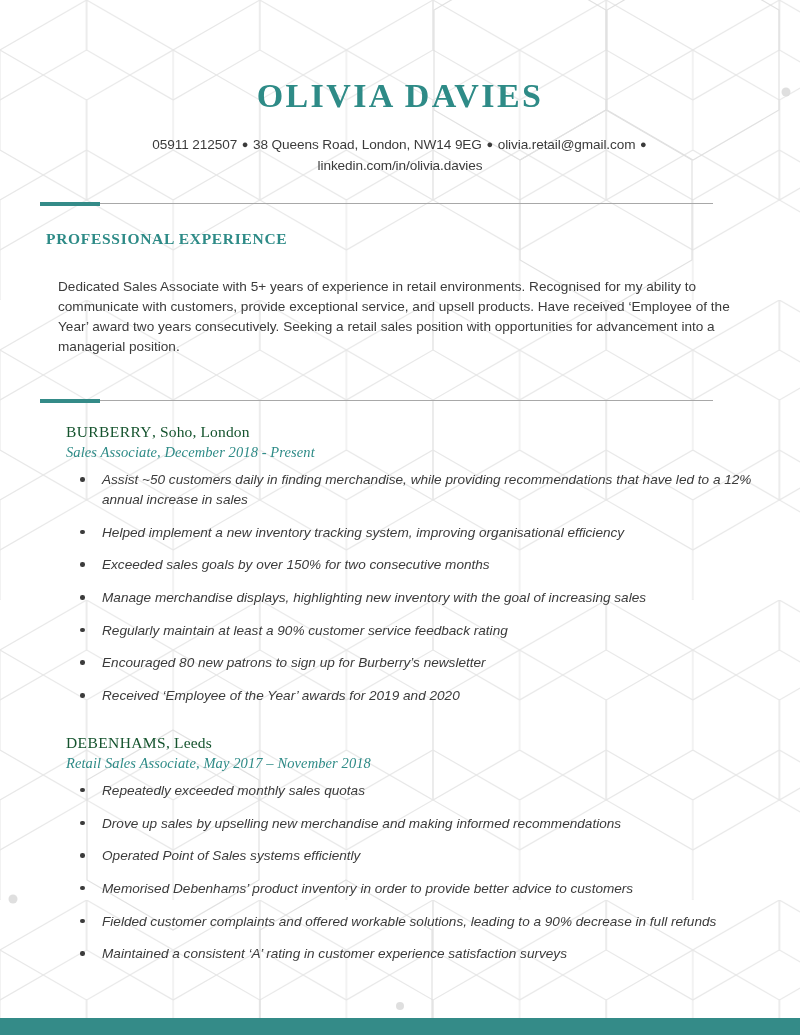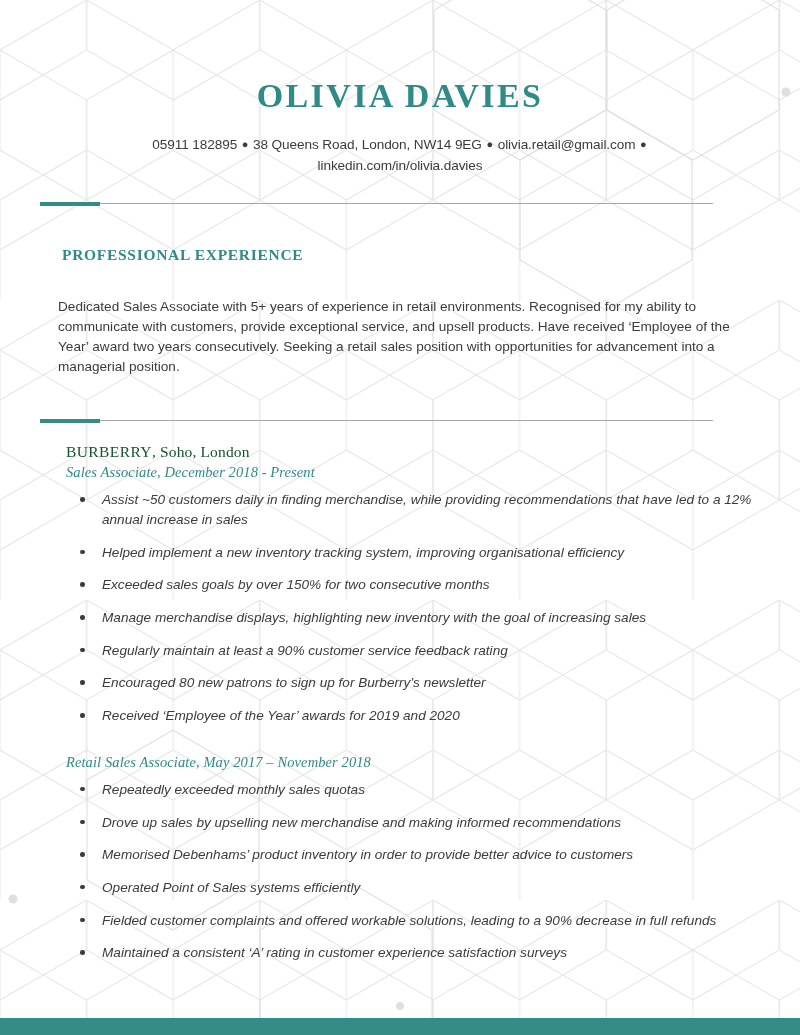--- a/index.html
+++ b/index.html
@@ -85,21 +85,21 @@
     background: #a8a8a8;
   }
 
   
   .section-title {
     font-family: "Liberation Serif", serif;
     font-weight: bold;
     font-size: 15.5px;
     letter-spacing: 0.7px;
     color: #2e8b87;
-    margin: 16px;
+    margin: 0;
     padding: 24px 0 0 46px;
   }
 
   .summary {
     margin: 12px;
     padding: 17px 48px 0 46px;
     font-size: 13.6px;
     line-height: 1.48;
     color: #3b3b3b;
   }
@@ -196,21 +196,21 @@
     <circle cx="13" cy="899" r="4.5"></circle>
     <circle cx="400" cy="1006" r="4"></circle>
   </g>
 </svg>
 
 <div class="page">
 
   <div class="header">
     <h1 class="full-name">OLIVIA DAVIES</h1>
     <div class="contact-line">
-      <span>05911 182895</span>
+      <span>05911 212507</span>
       <span class="contact-sep">●</span>
       <span>38 Queens Road, London, NW14 9EG</span>
       <span class="contact-sep">●</span>
       <span>olivia.retail@gmail.com</span>
       <span class="contact-sep">●</span>
       <span>linkedin.com/in/olivia.davies</span>
     </div>
   </div>
 
   <div class="spacer-sm"></div>
@@ -240,26 +240,27 @@
           <li><span class="dot"></span><span>Assist ~50 customers daily in finding merchandise, while providing recommendations that have led to a 12% annual increase in sales</span></li>
           <li><span class="dot"></span><span>Helped implement a new inventory tracking system, improving organisational efficiency</span></li>
           <li><span class="dot"></span><span>Exceeded sales goals by over 150% for two consecutive months</span></li>
           <li><span class="dot"></span><span>Manage merchandise displays, highlighting new inventory with the goal of increasing sales</span></li>
           <li><span class="dot"></span><span>Regularly maintain at least a 90% customer service feedback rating</span></li>
           <li><span class="dot"></span><span>Encouraged 80 new patrons to sign up for Burberry’s newsletter</span></li>
           <li><span class="dot"></span><span>Received ‘Employee of the Year’ awards for 2019 and 2020</span></li>
         </ul>
       </div>
       <div class="job" style="margin-top: 28px;">
+        <p class="job-company"><span class="org">DEBENHAMS</span><span>, Leeds</span></p>
         <p class="job-title">Retail Sales Associate, May 2017 – November 2018</p>
         <ul class="bullets">
           <li><span class="dot"></span><span>Repeatedly exceeded monthly sales quotas</span></li>
           <li><span class="dot"></span><span>Drove up sales by upselling new merchandise and making informed recommendations</span></li>
+          <li><span class="dot"></span><span>Operated Point of Sales systems efficiently</span></li>
           <li><span class="dot"></span><span>Memorised Debenhams’ product inventory in order to provide better advice to customers</span></li>
-          <li><span class="dot"></span><span>Operated Point of Sales systems efficiently</span></li>
           <li><span class="dot"></span><span>Fielded customer complaints and offered workable solutions, leading to a 90% decrease in full refunds</span></li>
           <li><span class="dot"></span><span>Maintained a consistent ‘A’ rating in customer experience satisfaction surveys</span></li>
         </ul>
       </div>
     </div>
 
   <div class="footer-bar"></div>
 </div>
 
 </body></html>

